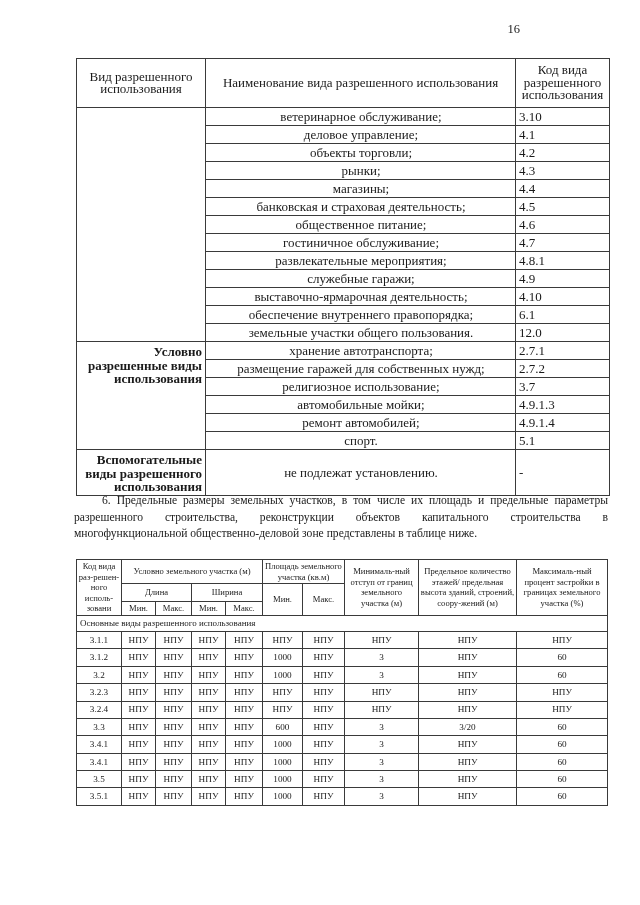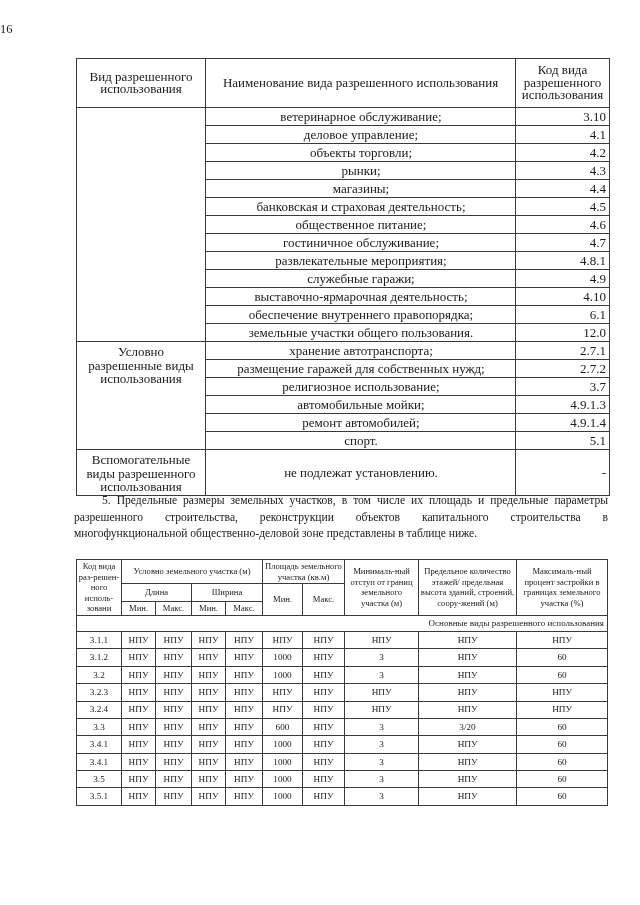--- a/index.html
+++ b/index.html
@@ -24,21 +24,21 @@
     height: 905px;
     overflow: hidden;
   }
 
   
   .page-number {
     position: absolute;
     left: 0;
     top: 22px;
     width: 520px;
-    text-align: left;
+    text-align: right;
     font-size: 12.5px;
     line-height: 14px;
   }
 
   
   table.doc-table {
     border-collapse: collapse;
     table-layout: fixed;
     font-size: 13px;
     line-height: 11.5px;
@@ -60,31 +60,32 @@
     width: 533px;
   }
   #table-uses td { height: 15px; }
   #table-uses .hdr {
     text-align: center;
     vertical-align: middle;
     height: 46px;
     line-height: 12.5px;
   }
   #table-uses .cat {
-    text-align: center;
+    text-align: right;
     vertical-align: top;
     padding-top: 3px;
     line-height: 13.5px;
+    font-weight: bold;
   }
   #table-uses .name {
     text-align: center;
     padding-left: 4px;
   }
   #table-uses .code {
-    text-align: right;
+    text-align: left;
   }
 
   
   .para {
     position: absolute;
     left: 74px;
     top: 493px;
     width: 534px;
     font-size: 11.6px;
     line-height: 16.6px;
@@ -106,21 +107,21 @@
   #table-params td {
     text-align: center;
     vertical-align: middle;
   }
   #table-params .vhdr {
     line-height: 10.6px;
     padding: 1px 1px;
   }
   #table-params .section-row td {
     height: 13px;
-    text-align: right;
+    text-align: left;
     font-size: 9px;
   }
   #table-params .data td {
     height: 14.4px;
     font-size: 9.2px;
   }
 </style>
 </head>
 <body>
 
@@ -221,21 +222,21 @@
           <td class="code">5.1</td>
         </tr>
         <tr>
           <td class="cat" rowspan="1">Вспомогательные виды разрешенного использования</td>
           <td class="name">не подлежат установлению.</td>
           <td class="code">-</td>
         </tr>
       </tbody>
   </table>
 
-  <div class="para">5. Предельные размеры земельных участков, в том числе их площадь и предельные параметры разрешенного строительства, реконструкции объектов капитального строительства в многофункциональной общественно-деловой зоне представлены в таблице ниже.</div>
+  <div class="para">6. Предельные размеры земельных участков, в том числе их площадь и предельные параметры разрешенного строительства, реконструкции объектов капитального строительства в многофункциональной общественно-деловой зоне представлены в таблице ниже.</div>
 
   <table class="doc-table" id="table-params">
     <colgroup>
       <col style="width:45px">
       <col style="width:34px">
       <col style="width:36px">
       <col style="width:34px">
       <col style="width:37px">
       <col style="width:40px">
       <col style="width:42px">

